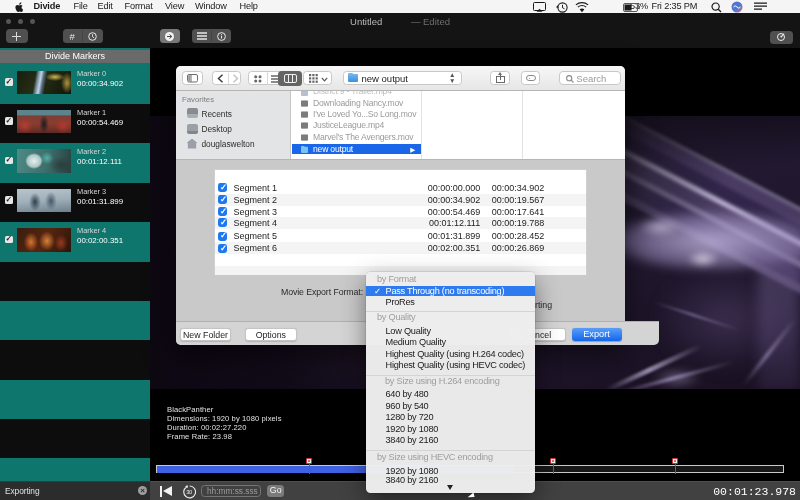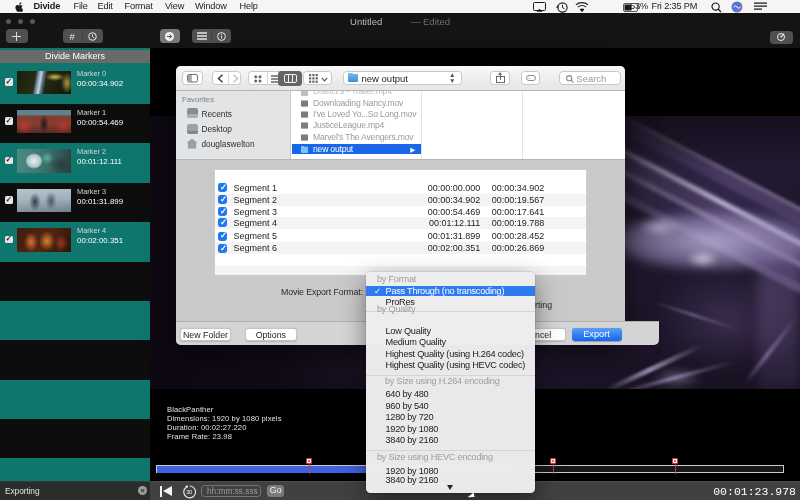--- a/index.html
+++ b/index.html
@@ -497,21 +497,21 @@
 </div>
 
 <div class="abs" id="menu">
   <div class="mh" style="top:1.5px;">by Format</div>
   <div id="mhl">
       <span class="chk">✓</span>
       <span class="txt">Pass Through (no transcoding)</span>
     </div>
   <div class="mi" style="top:24.7px;">ProRes</div>
   <div class="msep" style="top:38.5px;"></div>
-  <div class="mh" style="top:32px;">by Quality</div>
+  <div class="mh" style="top:40px;">by Quality</div>
   <div class="mi" style="top:53.7px;">Low Quality</div>
   <div class="mi" style="top:65.2px;">Medium Quality</div>
   <div class="mi" style="top:76.7px;">Highest Quality (using H.264 codec)</div>
   <div class="mi" style="top:88.2px;">Highest Quality (using HEVC codec)</div>
   <div class="msep" style="top:102.9px;"></div>
   <div class="mh" style="top:104.3px;margin-left:8px;">by Size using H.264 encoding</div>
   <div class="mi" style="top:117.2px;">640 by 480</div>
   <div class="mi" style="top:128.7px;">960 by 540</div>
   <div class="mi" style="top:140.2px;">1280 by 720</div>
   <div class="mi" style="top:151.7px;">1920 by 1080</div>

